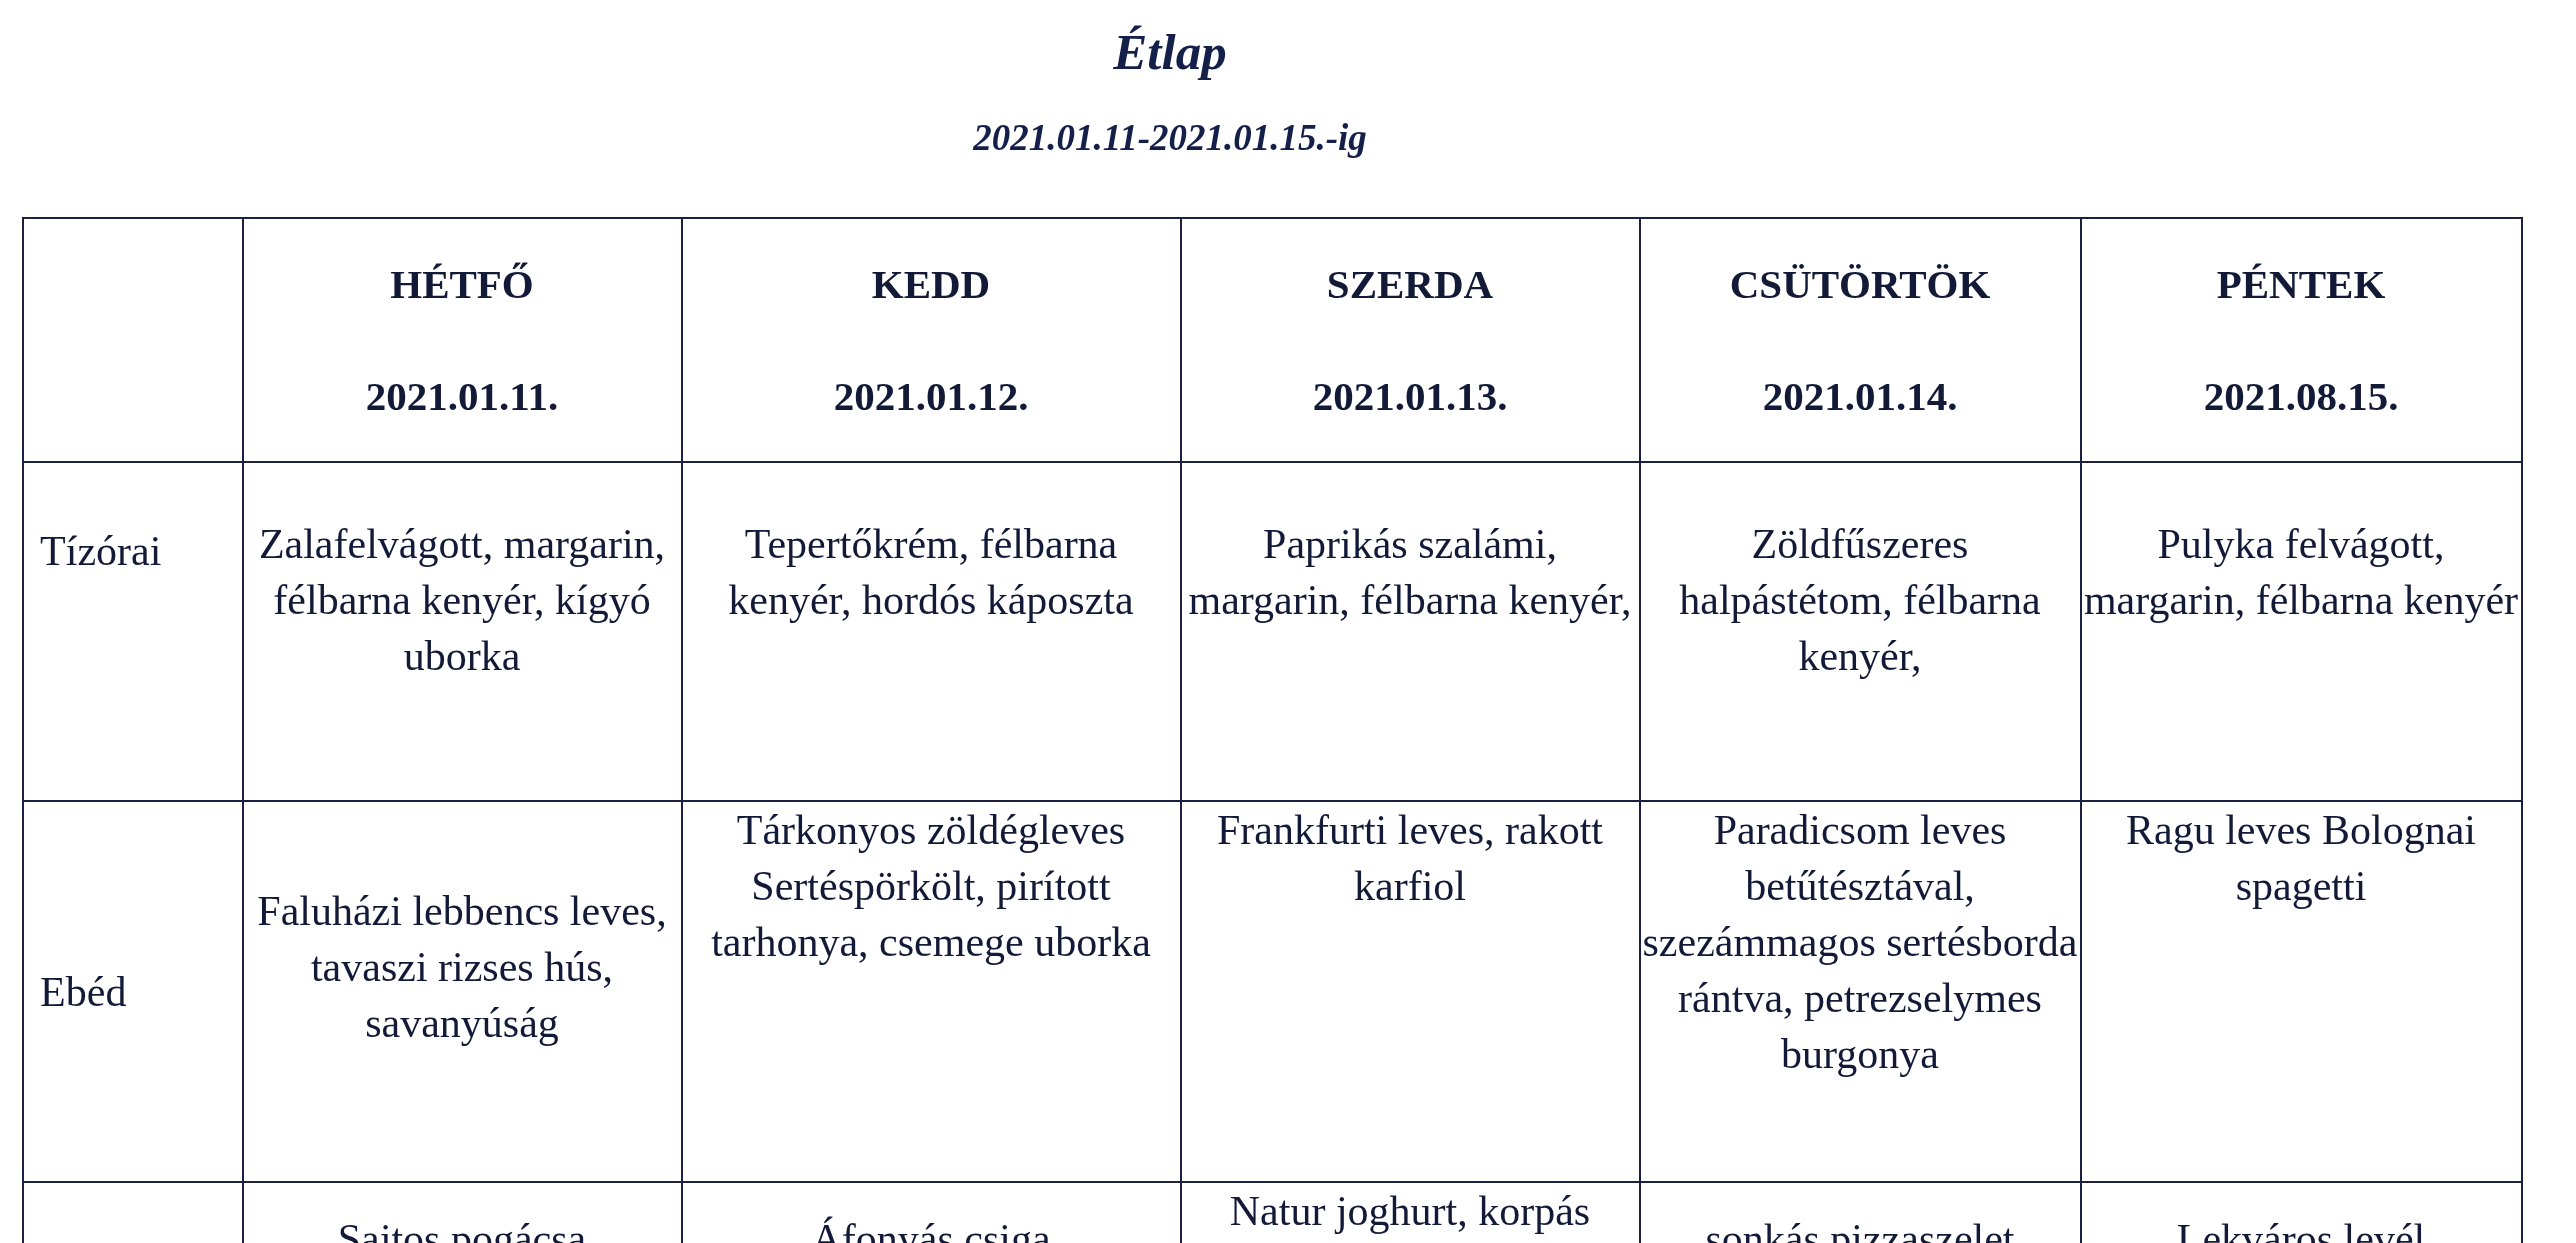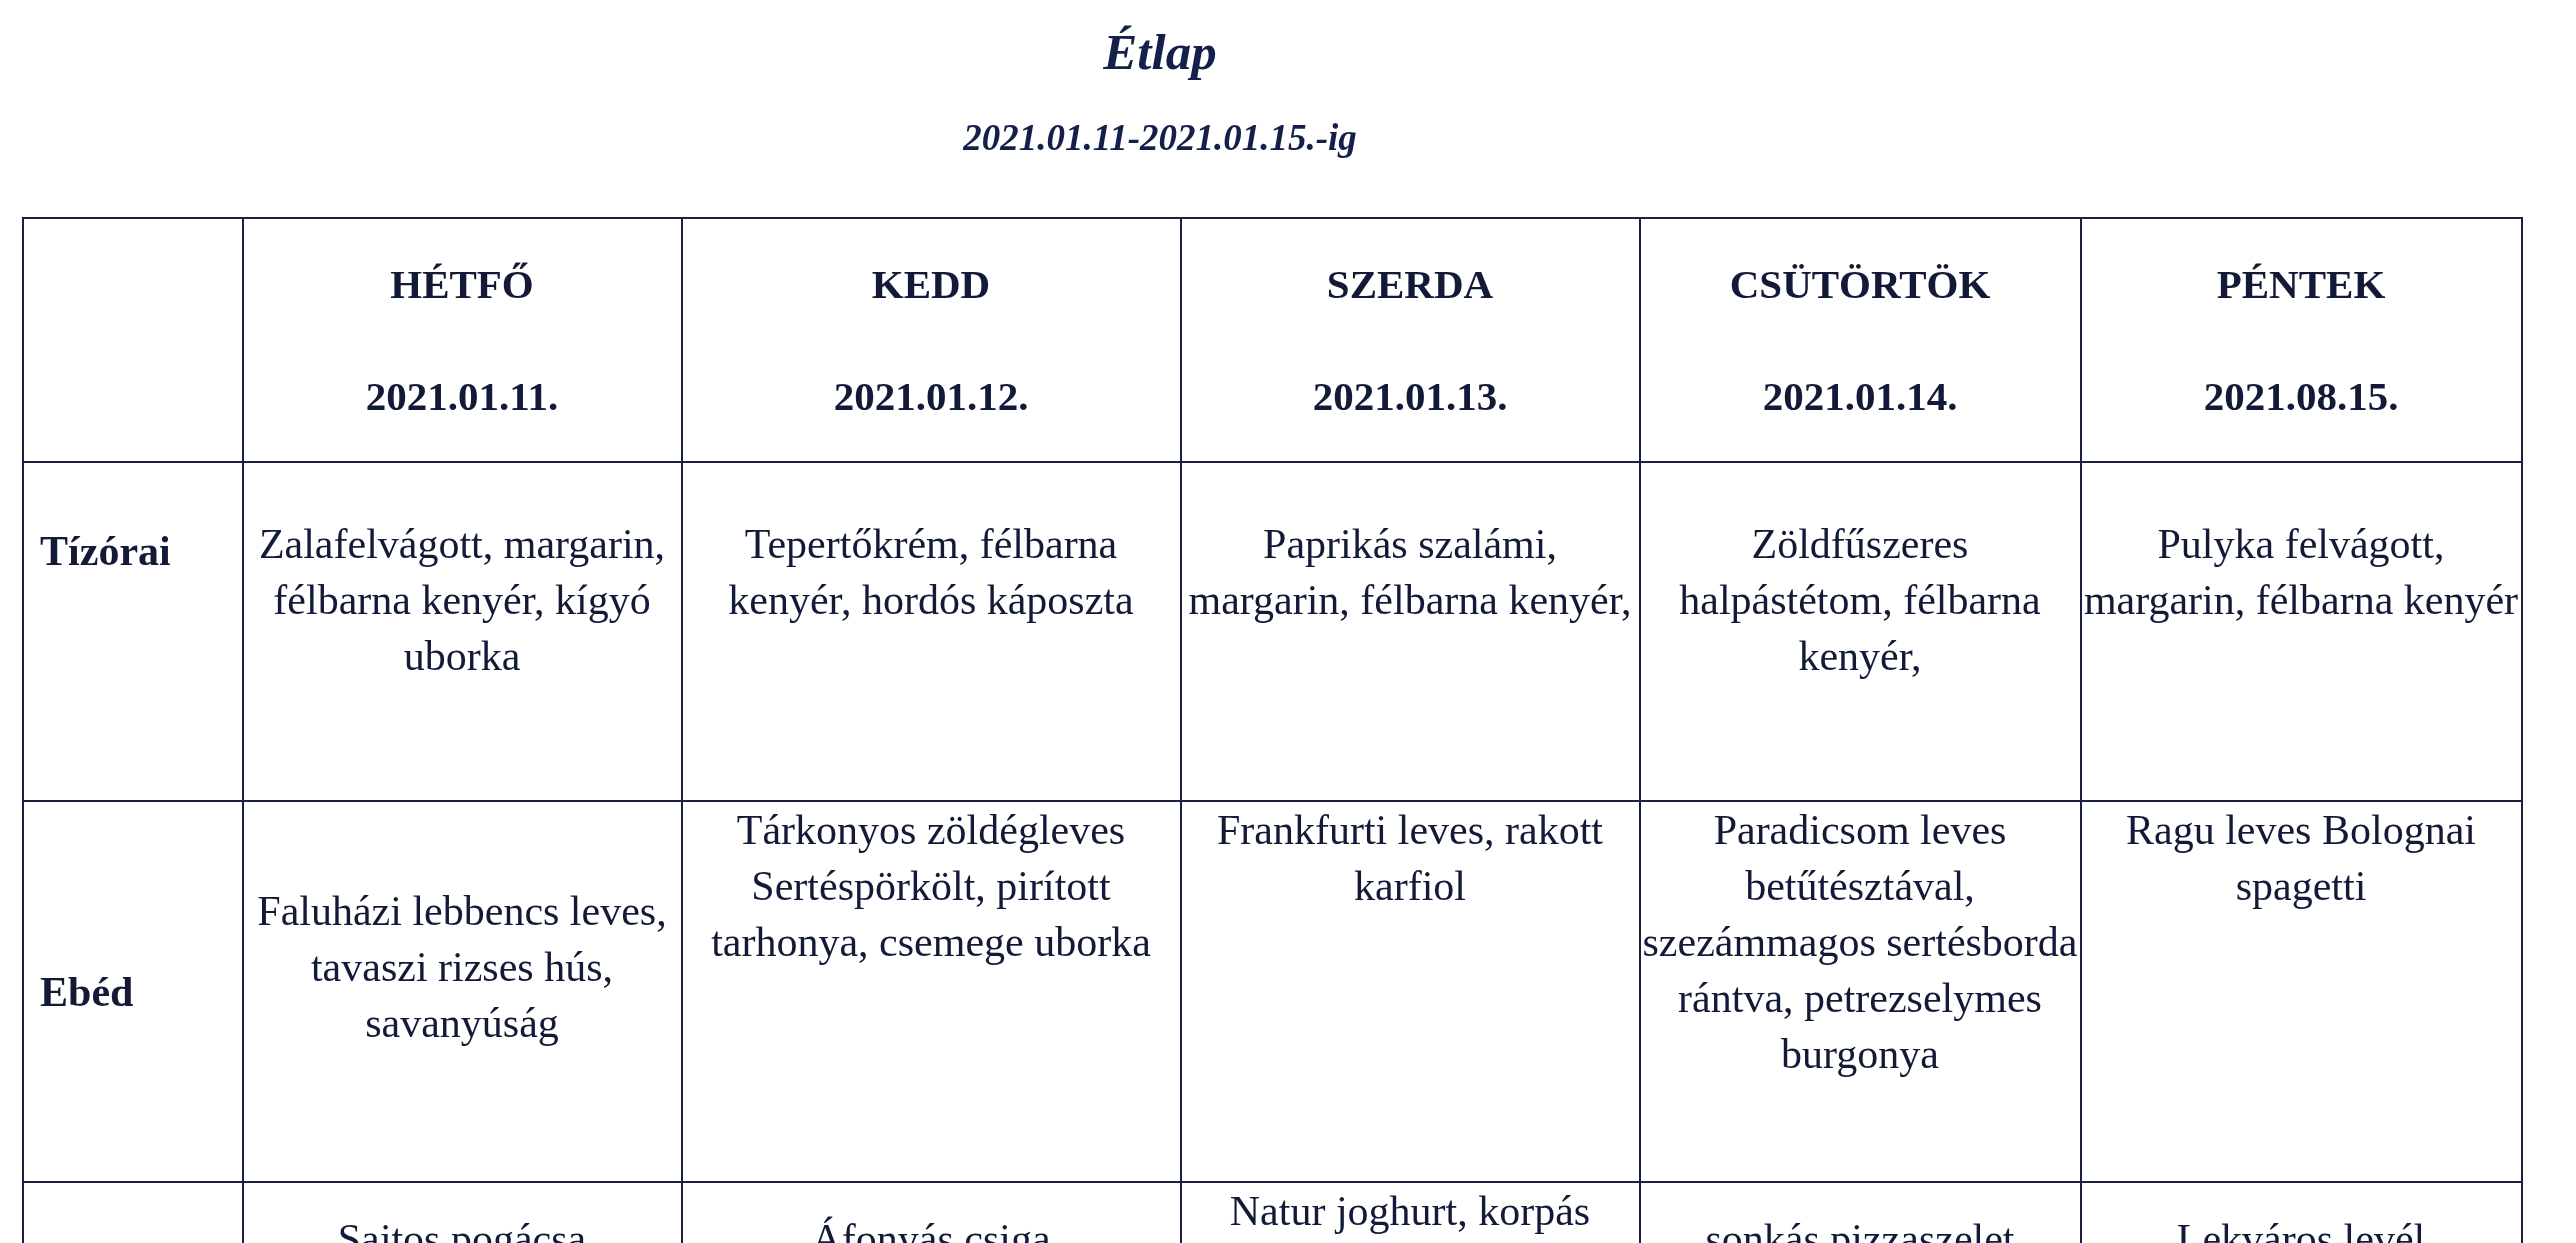--- a/index.html
+++ b/index.html
@@ -1,34 +1,34 @@
 <!DOCTYPE html>
 <html style="font-size:13.3px"><head>
 <meta charset="utf-8">
 <style>
   html, body { margin:0; padding:0; background:#ffffff; }
   body { width:2576px; height:1244px; position:relative; overflow:hidden;
          font-family:"Liberation Serif", "DejaVu Serif", serif; color:#121a38; }
-  .title { position:absolute; left:0; width:2320px; text-align:center;
+  .title { position:absolute; left:10px; width:2320px; text-align:center;
            font-style:italic; font-weight:bold; color:#15204a; }
   .t1 { top:23px; font-size:51px; }
   .t2 { top:116px; font-size:37px; }
   table.menu { position:absolute; left:21.5px; top:217px; border-collapse:collapse;
                table-layout:fixed; width:2499px; }
   table.menu td { border:2.5px solid #1a2140; text-align:center; vertical-align:middle;
                   font-size:42px; line-height:56px; padding:0 2px; }
   col.c0 { width:220px; } col.c1 { width:439px; } col.c2 { width:499px; }
   col.c3 { width:459px; } col.c4 { width:441px; } col.c5 { width:441px; }
   tr.hdr td { height:242px; font-weight:bold; font-size:41px; }
   .day { display:block; margin-bottom:56px; }
   .date { display:block; }
   tr.r1 td { height:277px; }
   tr.r2 td { height:329px; vertical-align:top; padding-top:0;text-align:center; }
   tr.r3 td { height:107px; }
-  td.rowlabel { font-weight:bold; text-align:left !important; padding-left:16.6px !important; font-size:41px; }
+  td.rowlabel { font-weight:normal; text-align:left !important; padding-left:16.6px !important; font-size:41px; }
   tr.r1 td.rowlabel { vertical-align:top; padding-top:60px; }
   tr.r2 td.rowlabel { vertical-align:middle; }
   tr.r2 td.c-mon { vertical-align:middle; padding-bottom:50px;font-family:Liberation Serif, serif; }
   tr.r3 td.rowlabel { vertical-align:bottom; padding-bottom:0; line-height:46px; }
   tr.r1 td.cell { vertical-align:top; padding-top:53px; }
   tr.r1 td.cell.c-mon { padding-top:53px; }
 </style>
 </head>
 <body>
 

